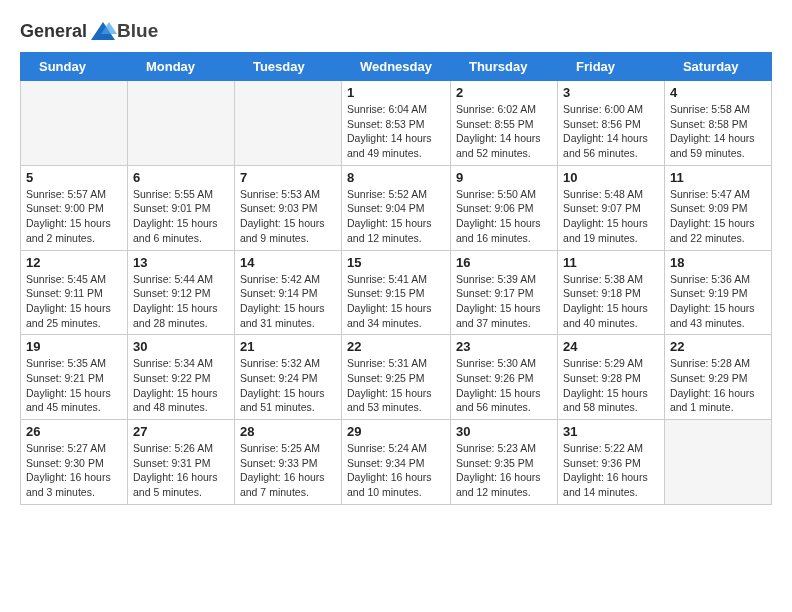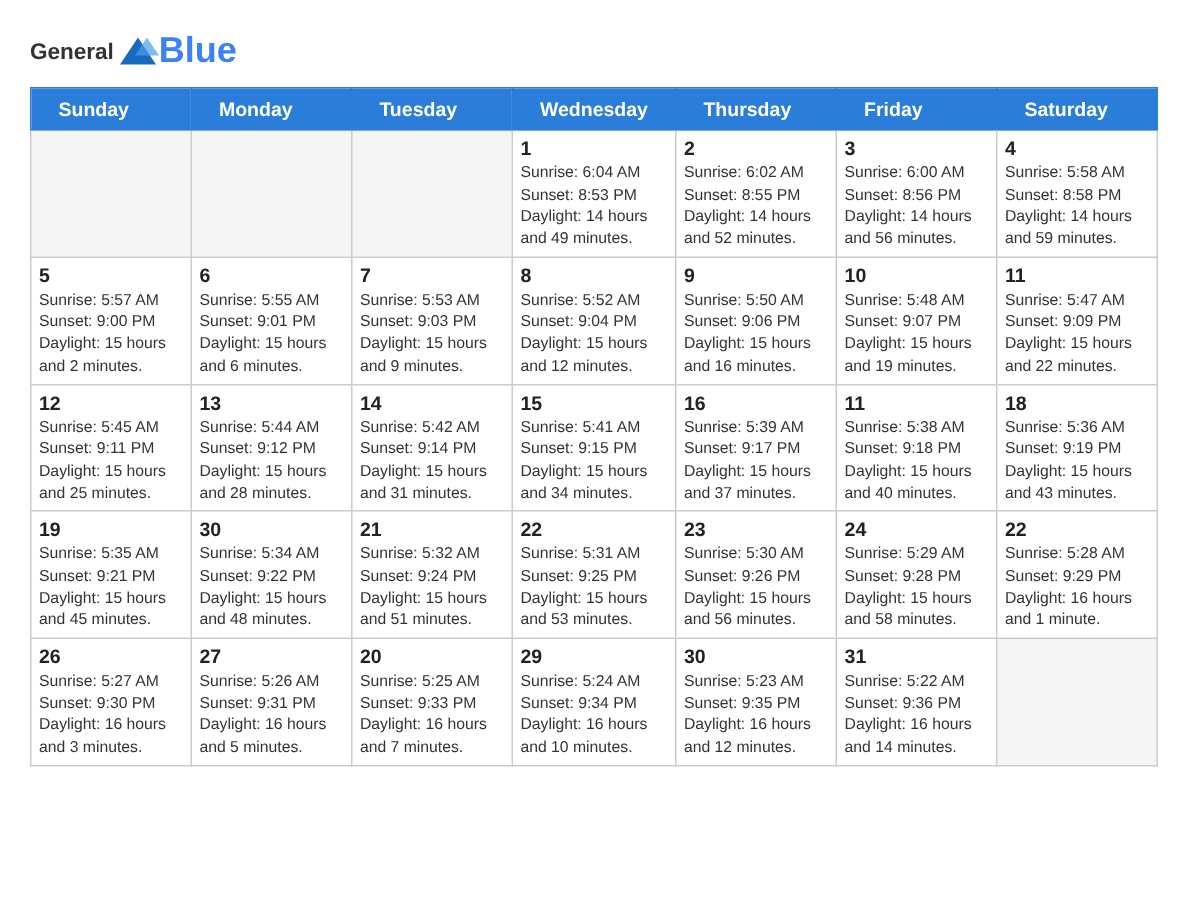--- a/index.html
+++ b/index.html
@@ -14,28 +14,28 @@
       display: flex;
       justify-content: space-between;
       align-items: flex-start;
       margin-bottom: 10px;
     }
     .logo {
       display: flex;
       align-items: center;
     }
     .logo-text-general {
-      font-size: 15px;
+      font-size: 18px;
       font-weight: bold;
       color: #333;
     }
     .logo-text-blue {
-      font-size: 24px;
-      font-weight: bold;
-      color: #3b82f6;
+      font-size: 19px;
+      font-weight: bold;
+      color: #404040;
     }
     .logo-icon {
       width: 28px;
       height: 22px;
       margin-left: 2px;
     }
     .title-block {
       text-align: right;
     }
     .month-year {
@@ -227,21 +227,21 @@
       <tr>
         <td>
           <span class="day-number">26</span>
           <div class="day-info">Sunrise: 5:27 AM<br>Sunset: 9:30 PM<br>Daylight: 16 hours and 3 minutes.</div>
         </td>
         <td>
           <span class="day-number">27</span>
           <div class="day-info">Sunrise: 5:26 AM<br>Sunset: 9:31 PM<br>Daylight: 16 hours and 5 minutes.</div>
         </td>
         <td>
-          <span class="day-number">20</span>
+          <span class="day-number">28</span>
           <div class="day-info">Sunrise: 5:25 AM<br>Sunset: 9:33 PM<br>Daylight: 16 hours and 7 minutes.</div>
         </td>
         <td>
           <span class="day-number">29</span>
           <div class="day-info">Sunrise: 5:24 AM<br>Sunset: 9:34 PM<br>Daylight: 16 hours and 10 minutes.</div>
         </td>
         <td>
           <span class="day-number">30</span>
           <div class="day-info">Sunrise: 5:23 AM<br>Sunset: 9:35 PM<br>Daylight: 16 hours and 12 minutes.</div>
         </td>

